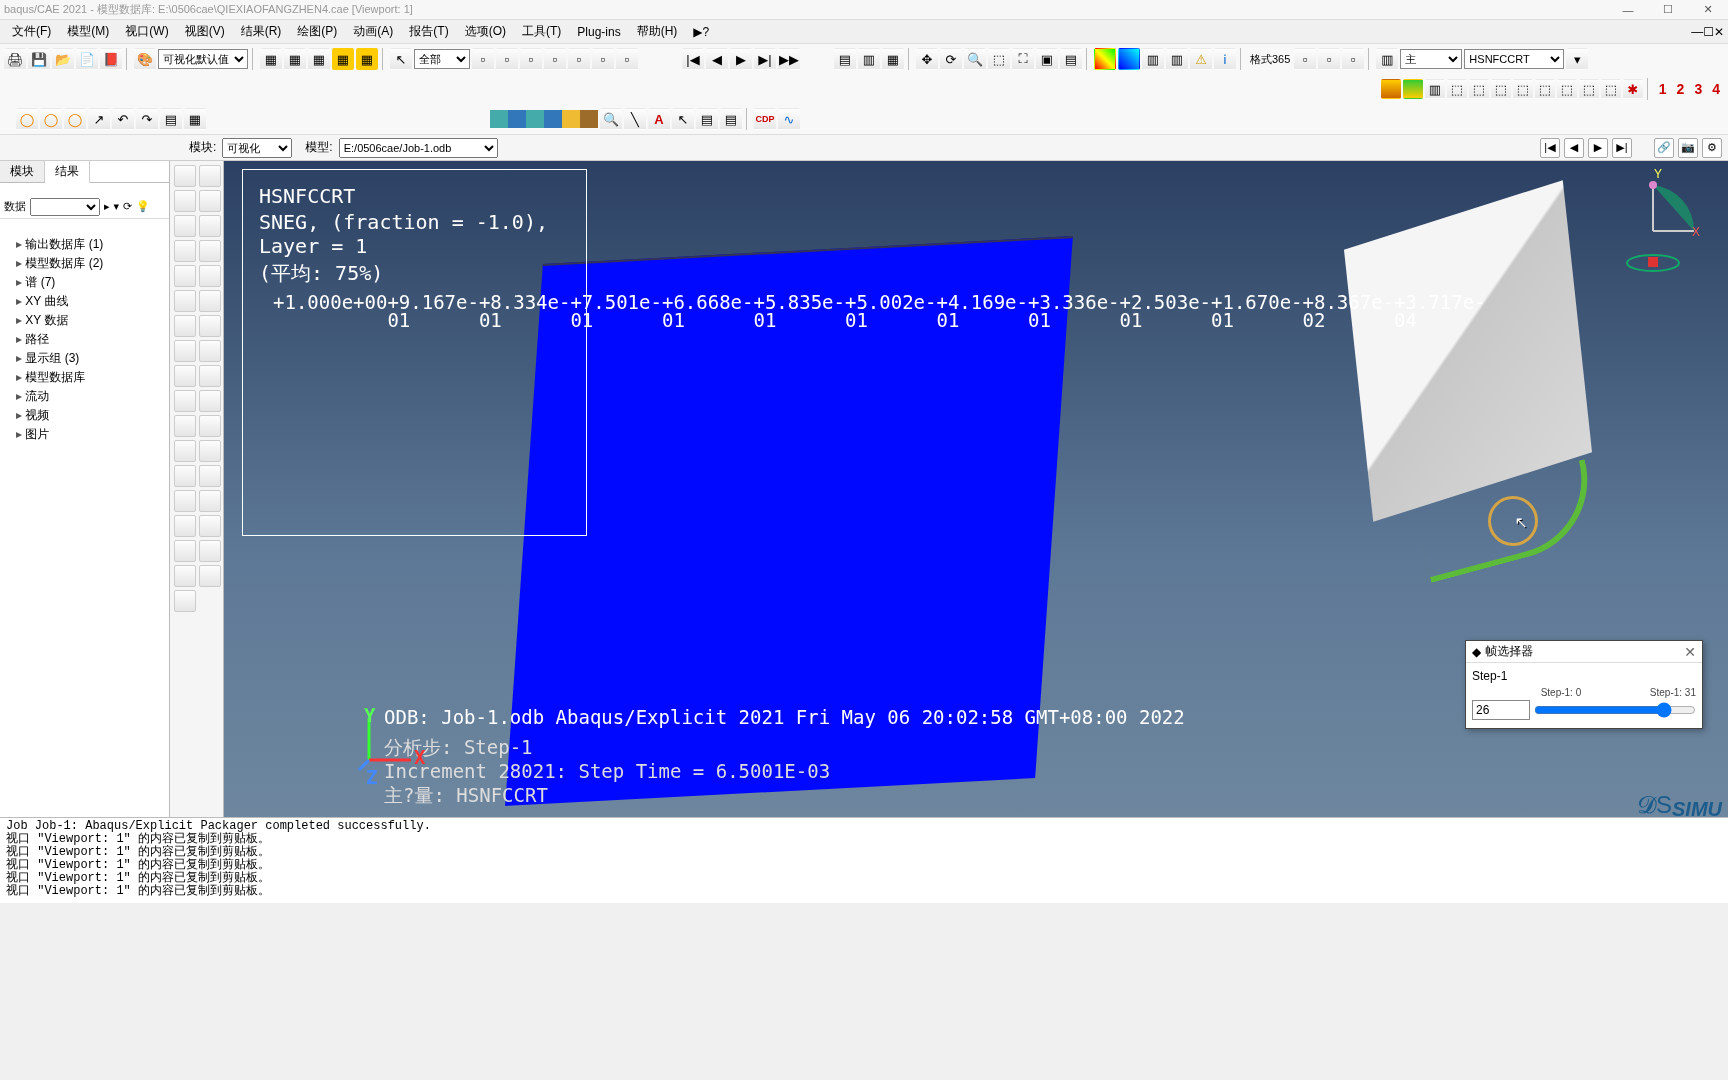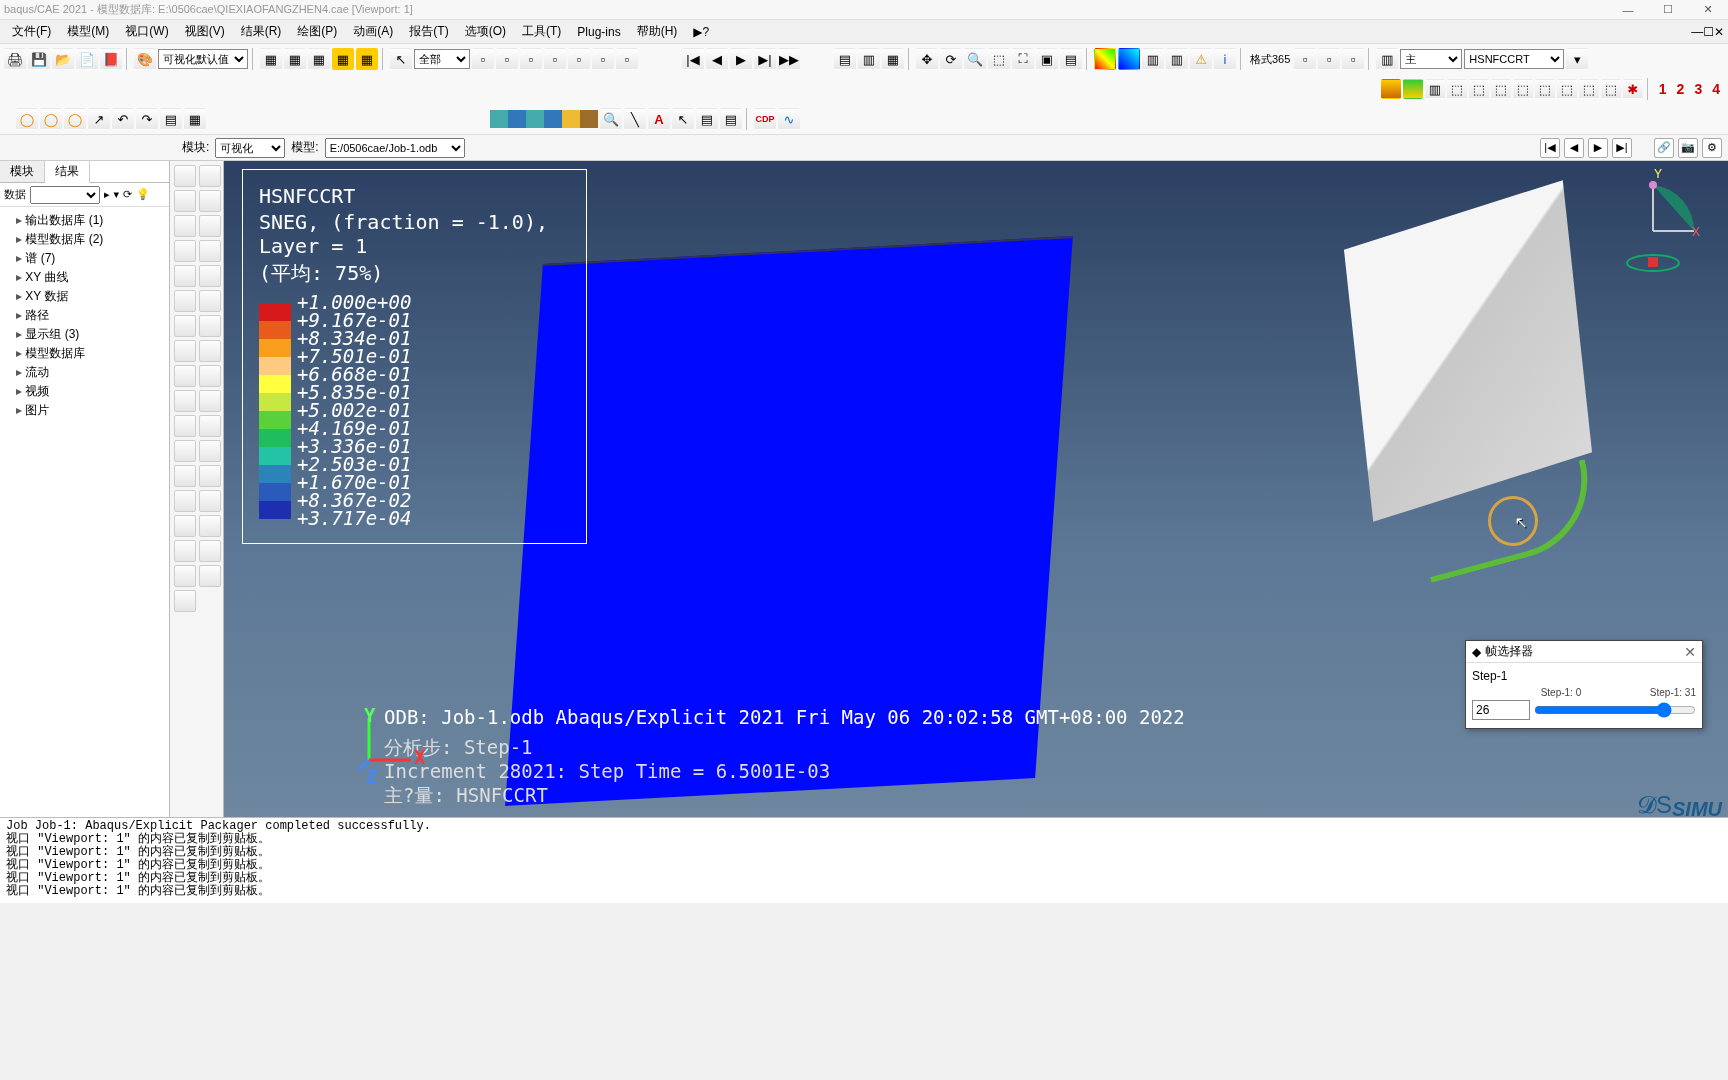--- a/index.html
+++ b/index.html
@@ -14,21 +14,21 @@
   
   .toolbar-area { background: #f8f8f8; border-bottom: 1px solid #ddd; }
   .toolbar-row { display: flex; align-items: center; height: 30px; padding: 2px 4px; gap: 2px; }
   .tool-sep { width: 4px; height: 22px; border-left: 1px solid #bbb; margin: 0 2px; }
   .tool-btn { width: 22px; height: 22px; display: inline-flex; align-items: center; justify-content: center; border: 1px solid transparent; background: linear-gradient(#fdfdfd,#e8e8e8); border-radius: 2px; font-size: 13px; }
   .tool-combo { height: 20px; font-size: 11px; border: 1px solid #888; background: white; }
   .right-group { margin-left: auto; display: flex; align-items: center; gap: 2px; }
   
   .main-area { display: flex; height: 656px; background: #fff; }
   
-  .model-tree { width: 170px; border-right: 1px solid #bbb; background: #fff; display: flex; flex-direction: column; }
+  .model-tree { width: 170px; border-right: 1px solid #bbb; background: #fff; display: flex; flex-direction: column; gap: 12px; }
   .tree-tabs { display: flex; height: 22px; border-bottom: 1px solid #bbb; }
   .tree-tab { padding: 2px 10px; border-right: 1px solid #ccc; font-size: 12px; background: #eee; }
   .tree-tab.active { background: #fff; border-bottom: 1px solid #fff; margin-bottom: -1px; }
   .tree-toolbar { height: 24px; display: flex; align-items: center; padding: 0 4px; gap: 4px; font-size: 11px; border-bottom: 1px solid #ddd; }
   .tree-combo { flex: 0 0 70px; height: 18px; font-size: 11px; }
   .tree-body { padding: 4px 2px; font-size: 12px; }
   .tree-item { padding: 1px 2px 1px 14px; white-space: nowrap; }
   .tree-item::before { content: "▸ "; color: #555; }
   
   .toolbox-left { width: 54px; background: #f5f5f5; border-right: 1px solid #bbb; display: grid; grid-template-columns: 1fr 1fr; gap: 3px; padding: 4px; align-content: start; }
@@ -36,21 +36,21 @@
   
   .viewport { flex: 1; position: relative; background: linear-gradient(#2b4062, #5d7896 60%, #6e879f); overflow: hidden; }
   
   .legend-box { position: absolute; top: 8px; left: 18px; width: 345px; border: 1px solid #fff; padding: 14px 16px 16px 16px; color: #fff; font-family: "Lucida Console", monospace; font-size: 20px; }
   .legend-title { margin-bottom: 2px; }
   .legend-sub { margin-bottom: 2px; }
   .legend-avg { margin-bottom: 6px; }
   .color-scale { display: flex; }
   .color-bar { display: flex; flex-direction: column; width: 32px; margin-top: 10px; }
   .color-seg { height: 18px; }
-  .color-labels { display: flex; flex-direction: column; margin-left: 6px; font-size: 19px; line-height: 18px; font-style: italic; }
+  .color-labels { display: flex; flex-direction: row; margin-left: 14px; font-size: 19px; line-height: 18px; }
   .color-labels div { height: 18px; }
   
   .overlay-bottom { position: absolute; bottom: 10px; left: 60px; color: #ddd; font-family: "Lucida Console", monospace; font-size: 19px; line-height: 24px; }
   .overlay-bottom .l1 { color: #fff; }
   
   .triad { position: absolute; bottom: 40px; left: 78px; }
   .triad .axis-y { color: #5f5; position: absolute; bottom: 40px; left: 2px; font-weight: bold; }
   .triad .axis-x { color: #f33; position: absolute; bottom: -2px; left: 52px; font-weight: bold; }
   .triad .axis-z { color: #48f; position: absolute; bottom: -22px; left: 4px; font-weight: bold; }
   .triad svg { position: absolute; bottom: -5px; left: -5px; }
@@ -62,21 +62,21 @@
   .blue-plate { position: absolute; top: 90px; left: 300px; width: 530px; height: 540px; background: #0008ff; transform: skewY(-3deg) skewX(-4deg); border-top: 2px solid #335; }
   .white-block { position: absolute; top: 50px; right: 150px; width: 220px; height: 280px; background: linear-gradient(135deg,#f5f5f5 45%,#c8c8c8 46%,#d8d8d8); transform: skewY(-12deg) rotate(-6deg); }
   .green-curve { position: absolute; top: 320px; right: 130px; width: 180px; height: 80px; border-bottom: 6px solid #5dbb3a; border-right: 6px solid #5dbb3a; border-radius: 0 0 80px 0; transform: rotate(-15deg); }
   .gold-circle { position: absolute; top: 335px; right: 190px; width: 50px; height: 50px; border: 3px solid #d4a445; border-radius: 50%; }
   .cursor-ptr { position: absolute; top: 352px; right: 200px; font-size: 16px; color: #fff; text-shadow: 1px 1px #000; }
   
   .simulia-logo { position: absolute; right: 6px; bottom: -4px; color: #1b5c8c; font-style: italic; font-weight: bold; font-size: 20px; }
   .ds-logo { position: absolute; right: 56px; bottom: -2px; color: #1b5c8c; font-size: 24px; }
   
   .module-bar { height: 26px; background: #f5f5f5; border-bottom: 1px solid #ccc; display: flex; align-items: center; padding: 0 6px; gap: 6px; font-size: 12px; }
-  .module-bar .lbl { margin-left: 0; }
+  .module-bar .lbl { margin-left: 7px; }
   .module-bar .combo { height: 20px; font-size: 11px; }
   .nav-right { margin-left: auto; display: flex; gap: 4px; align-items: center; }
   .nav-btn { width: 20px; height: 20px; border: 1px solid #aaa; background: #fff; border-radius: 2px; display: flex; align-items: center; justify-content: center; font-size: 11px; }
   
   
   .frame-dialog { position: absolute; right: 25px; bottom: 88px; width: 238px; background: #fff; border: 1px solid #444; box-shadow: 2px 2px 6px rgba(0,0,0,0.3); font-size: 12px; }
   .frame-dialog .dlg-title { height: 22px; background: #fff; display: flex; align-items: center; padding: 0 6px; border-bottom: 1px solid #ddd; }
   .frame-dialog .dlg-close { margin-left: auto; font-size: 14px; color: #666; }
   .frame-dialog .dlg-body { padding: 6px 6px 8px 6px; }
   .frame-dialog .slider-row { display: flex; align-items: center; gap: 4px; }
@@ -246,21 +246,21 @@
   <span class="tool-btn" style="color:#c00;font-size:9px;font-weight:bold">CDP</span>
   <span class="tool-btn" style="color:#06c">∿</span>
 </div>
 </div>
 
 <div class="module-bar">
   <span style="width:170px"></span>
   <span class="lbl">模块:</span>
   <select class="combo" style="width:70px"><option>可视化</option></select>
   <span class="lbl">模型:</span>
-  <select class="combo" style="width:140px"><option>E:/0506cae/Job-1.odb</option></select>
+  <select class="combo" style="width:159px"><option>E:/0506cae/Job-1.odb</option></select>
   <div class="nav-right">
     <span class="nav-btn">|◀</span>
     <span class="nav-btn">◀</span>
     <span class="nav-btn">▶</span>
     <span class="nav-btn">▶|</span>
     <span style="width:14px"></span>
     <span class="nav-btn">🔗</span>
     <span class="nav-btn">📷</span>
     <span class="nav-btn">⚙</span>
   </div>

